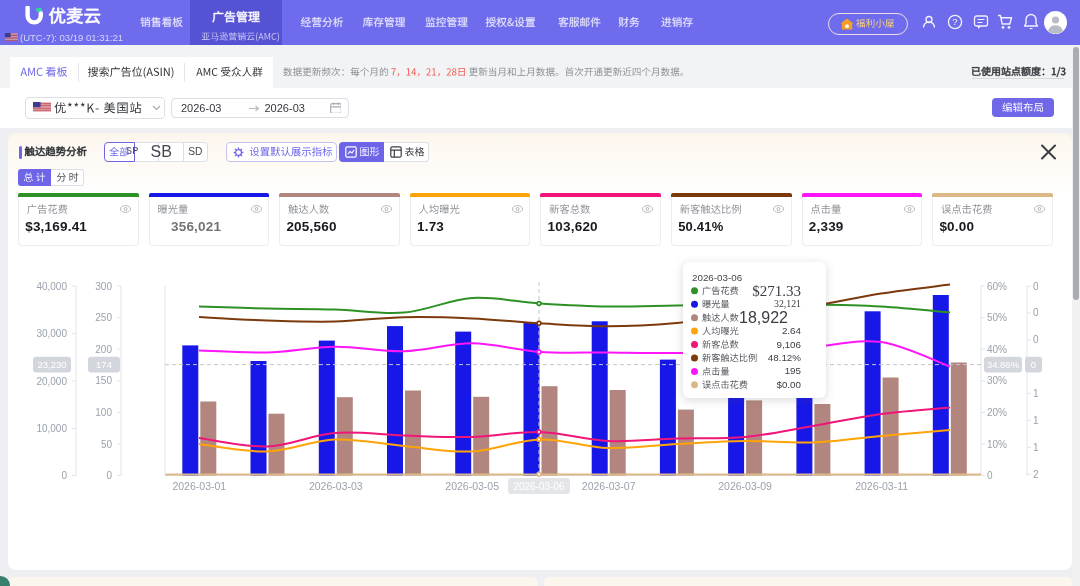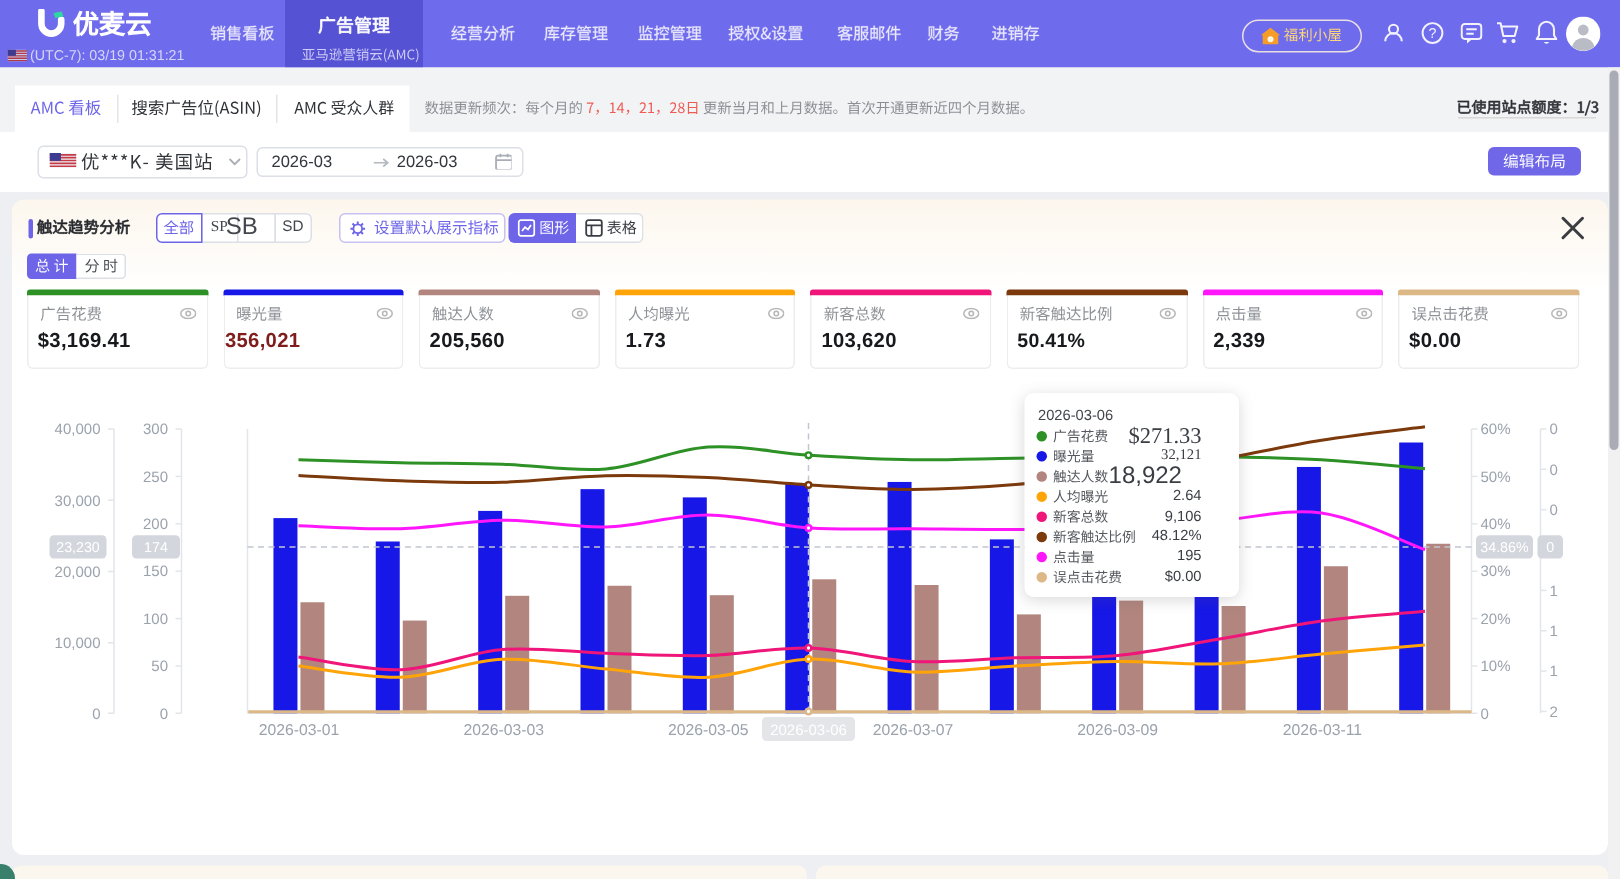--- a/index.html
+++ b/index.html
@@ -71,21 +71,21 @@
       <path d="M0.7 4.8 h10.6 M3.6 0.5 v2.4 M8.4 0.5 v2.4" stroke="#a9adb5" stroke-width="1.2"></path>
     </svg>
     <div style="position:absolute;left:992px;top:97.5px;width:62px;height:19.5px;background:#7067e8;border-radius:4px"></div>
     <div style="position:absolute;left:8px;top:133px;width:1064px;height:437px;background:linear-gradient(180deg,#fcf6ed 0%,#fefbf7 8%,#ffffff 14%);border-radius:8px"></div>
     <div style="position:absolute;left:18.5px;top:145.5px;width:3px;height:13px;background:#6d64e8;border-radius:1.5px;z-index:4"></div>
     <div style="position:absolute;left:104.0px;top:142px;width:31.4px;height:19.6px;border:1px solid #6d64e8;border-radius:4px 0 0 4px;box-sizing:border-box;background:#fff;z-index:4"></div>
     <div style="position:absolute;left:134.4px;top:142px;width:24.4px;height:19.6px;border:1px solid #dcdfe6;box-sizing:border-box;background:#fff;z-index:3"></div>
     <div style="position:absolute;left:157.8px;top:142px;width:26.5px;height:19.6px;border:1px solid #dcdfe6;box-sizing:border-box;background:#fff;z-index:3"></div>
     <div style="position:absolute;left:183.3px;top:142px;width:25.0px;height:19.6px;border:1px solid #dcdfe6;border-radius:0 4px 4px 0;box-sizing:border-box;background:#fff;z-index:3"></div>
     <div style="position:absolute;left:146.1px;top:142px;width:0;height:19.6px;z-index:5">
-      <span style="position:absolute;left:-20px;width:40px;text-align:center;line-height:19.6px;font-size:10.2px;color:#43474d;font-family:Liberation Serif, serif">SP</span>
+      <span style="position:absolute;left:-20px;width:40px;line-height:19.6px;font-size:10.2px;color:#43474d;font-family:Liberation Mono, monospace">SP</span>
     </div>
     <div style="position:absolute;left:170.5px;top:142px;width:0;height:19.6px;z-index:5">
       <span style="position:absolute;left:-20px;width:40px;text-align:left;line-height:19.6px;font-size:16px;color:#43474d;font-family:Liberation Sans, sans-serif">SB</span>
     </div>
     <div style="position:absolute;left:195.3px;top:142px;width:0;height:19.6px;z-index:5">
       <span style="position:absolute;left:-20px;width:40px;text-align:center;line-height:19.6px;font-size:10.2px;color:#43474d;font-family:'Liberation Sans',sans-serif">SD</span>
     </div>
     <div style="position:absolute;left:225.6px;top:142px;width:111px;height:19.6px;border:1px solid #c7c1f2;border-radius:4px;box-sizing:border-box;background:#fff"></div>
     <svg style="position:absolute;left:232.5px;top:146.5px;z-index:4" width="11" height="11" viewBox="0 0 11 11">
       <circle cx="5.5" cy="5.5" r="2.9" fill="none" stroke="#6d64e8" stroke-width="1.2"></circle>
@@ -112,21 +112,21 @@
       <ellipse cx="5.5" cy="4" rx="5" ry="3.4" fill="none" stroke="#b7b7b7" stroke-width="1"></ellipse>
       <circle cx="5.5" cy="4" r="1.5" fill="none" stroke="#b7b7b7" stroke-width="1"></circle>
     </svg>
     <div style="position:absolute;left:25.2px;top:220px;width:110px;height:13px;line-height:13px;font-family:'Liberation Sans',sans-serif;font-size:13.5px;font-weight:bold;color:#17191d;letter-spacing:0.2px">$3,169.41</div>
     <div style="position:absolute;left:148.6px;top:193.4px;width:120.5px;height:3.3px;background:#1717e8;border-radius:2px 2px 0 0"></div>
     <div style="position:absolute;left:148.6px;top:196.7px;width:120.5px;height:49.3px;background:#fff;border:1px solid #ededf0;border-top:none;box-sizing:border-box;border-radius:0 0 4px 4px"></div>
     <svg style="position:absolute;left:250.6px;top:205.3px;z-index:4" width="11" height="8" viewBox="0 0 11 8">
       <ellipse cx="5.5" cy="4" rx="5" ry="3.4" fill="none" stroke="#b7b7b7" stroke-width="1"></ellipse>
       <circle cx="5.5" cy="4" r="1.5" fill="none" stroke="#b7b7b7" stroke-width="1"></circle>
     </svg>
-    <div style="position:absolute;left:150px;top:220px;width:110px;height:13px;line-height:13px;font-family:'Liberation Sans',sans-serif;font-size:13.5px;font-weight:bold;color:#7f1d1d;letter-spacing:0.2px">356,021</div>
+    <div style="position:absolute;left:171px;top:220px;width:110px;height:13px;line-height:13px;font-family:'Liberation Sans',sans-serif;font-size:13.5px;font-weight:bold;color:#737373;letter-spacing:0.2px">356,021</div>
     <div style="position:absolute;left:279.2px;top:193.4px;width:120.5px;height:3.3px;background:#b2867e;border-radius:2px 2px 0 0"></div>
     <div style="position:absolute;left:279.2px;top:196.7px;width:120.5px;height:49.3px;background:#fff;border:1px solid #ededf0;border-top:none;box-sizing:border-box;border-radius:0 0 4px 4px"></div>
     <svg style="position:absolute;left:381.2px;top:205.3px;z-index:4" width="11" height="8" viewBox="0 0 11 8">
       <ellipse cx="5.5" cy="4" rx="5" ry="3.4" fill="none" stroke="#b7b7b7" stroke-width="1"></ellipse>
       <circle cx="5.5" cy="4" r="1.5" fill="none" stroke="#b7b7b7" stroke-width="1"></circle>
     </svg>
     <div style="position:absolute;left:286.4px;top:220px;width:110px;height:13px;line-height:13px;font-family:'Liberation Sans',sans-serif;font-size:13.5px;font-weight:bold;color:#17191d;letter-spacing:0.2px">205,560</div>
     <div style="position:absolute;left:409.8px;top:193.4px;width:120.5px;height:3.3px;background:#ffa408;border-radius:2px 2px 0 0"></div>
     <div style="position:absolute;left:409.8px;top:196.7px;width:120.5px;height:49.3px;background:#fff;border:1px solid #ededf0;border-top:none;box-sizing:border-box;border-radius:0 0 4px 4px"></div>
     <svg style="position:absolute;left:511.79999999999995px;top:205.3px;z-index:4" width="11" height="8" viewBox="0 0 11 8">

